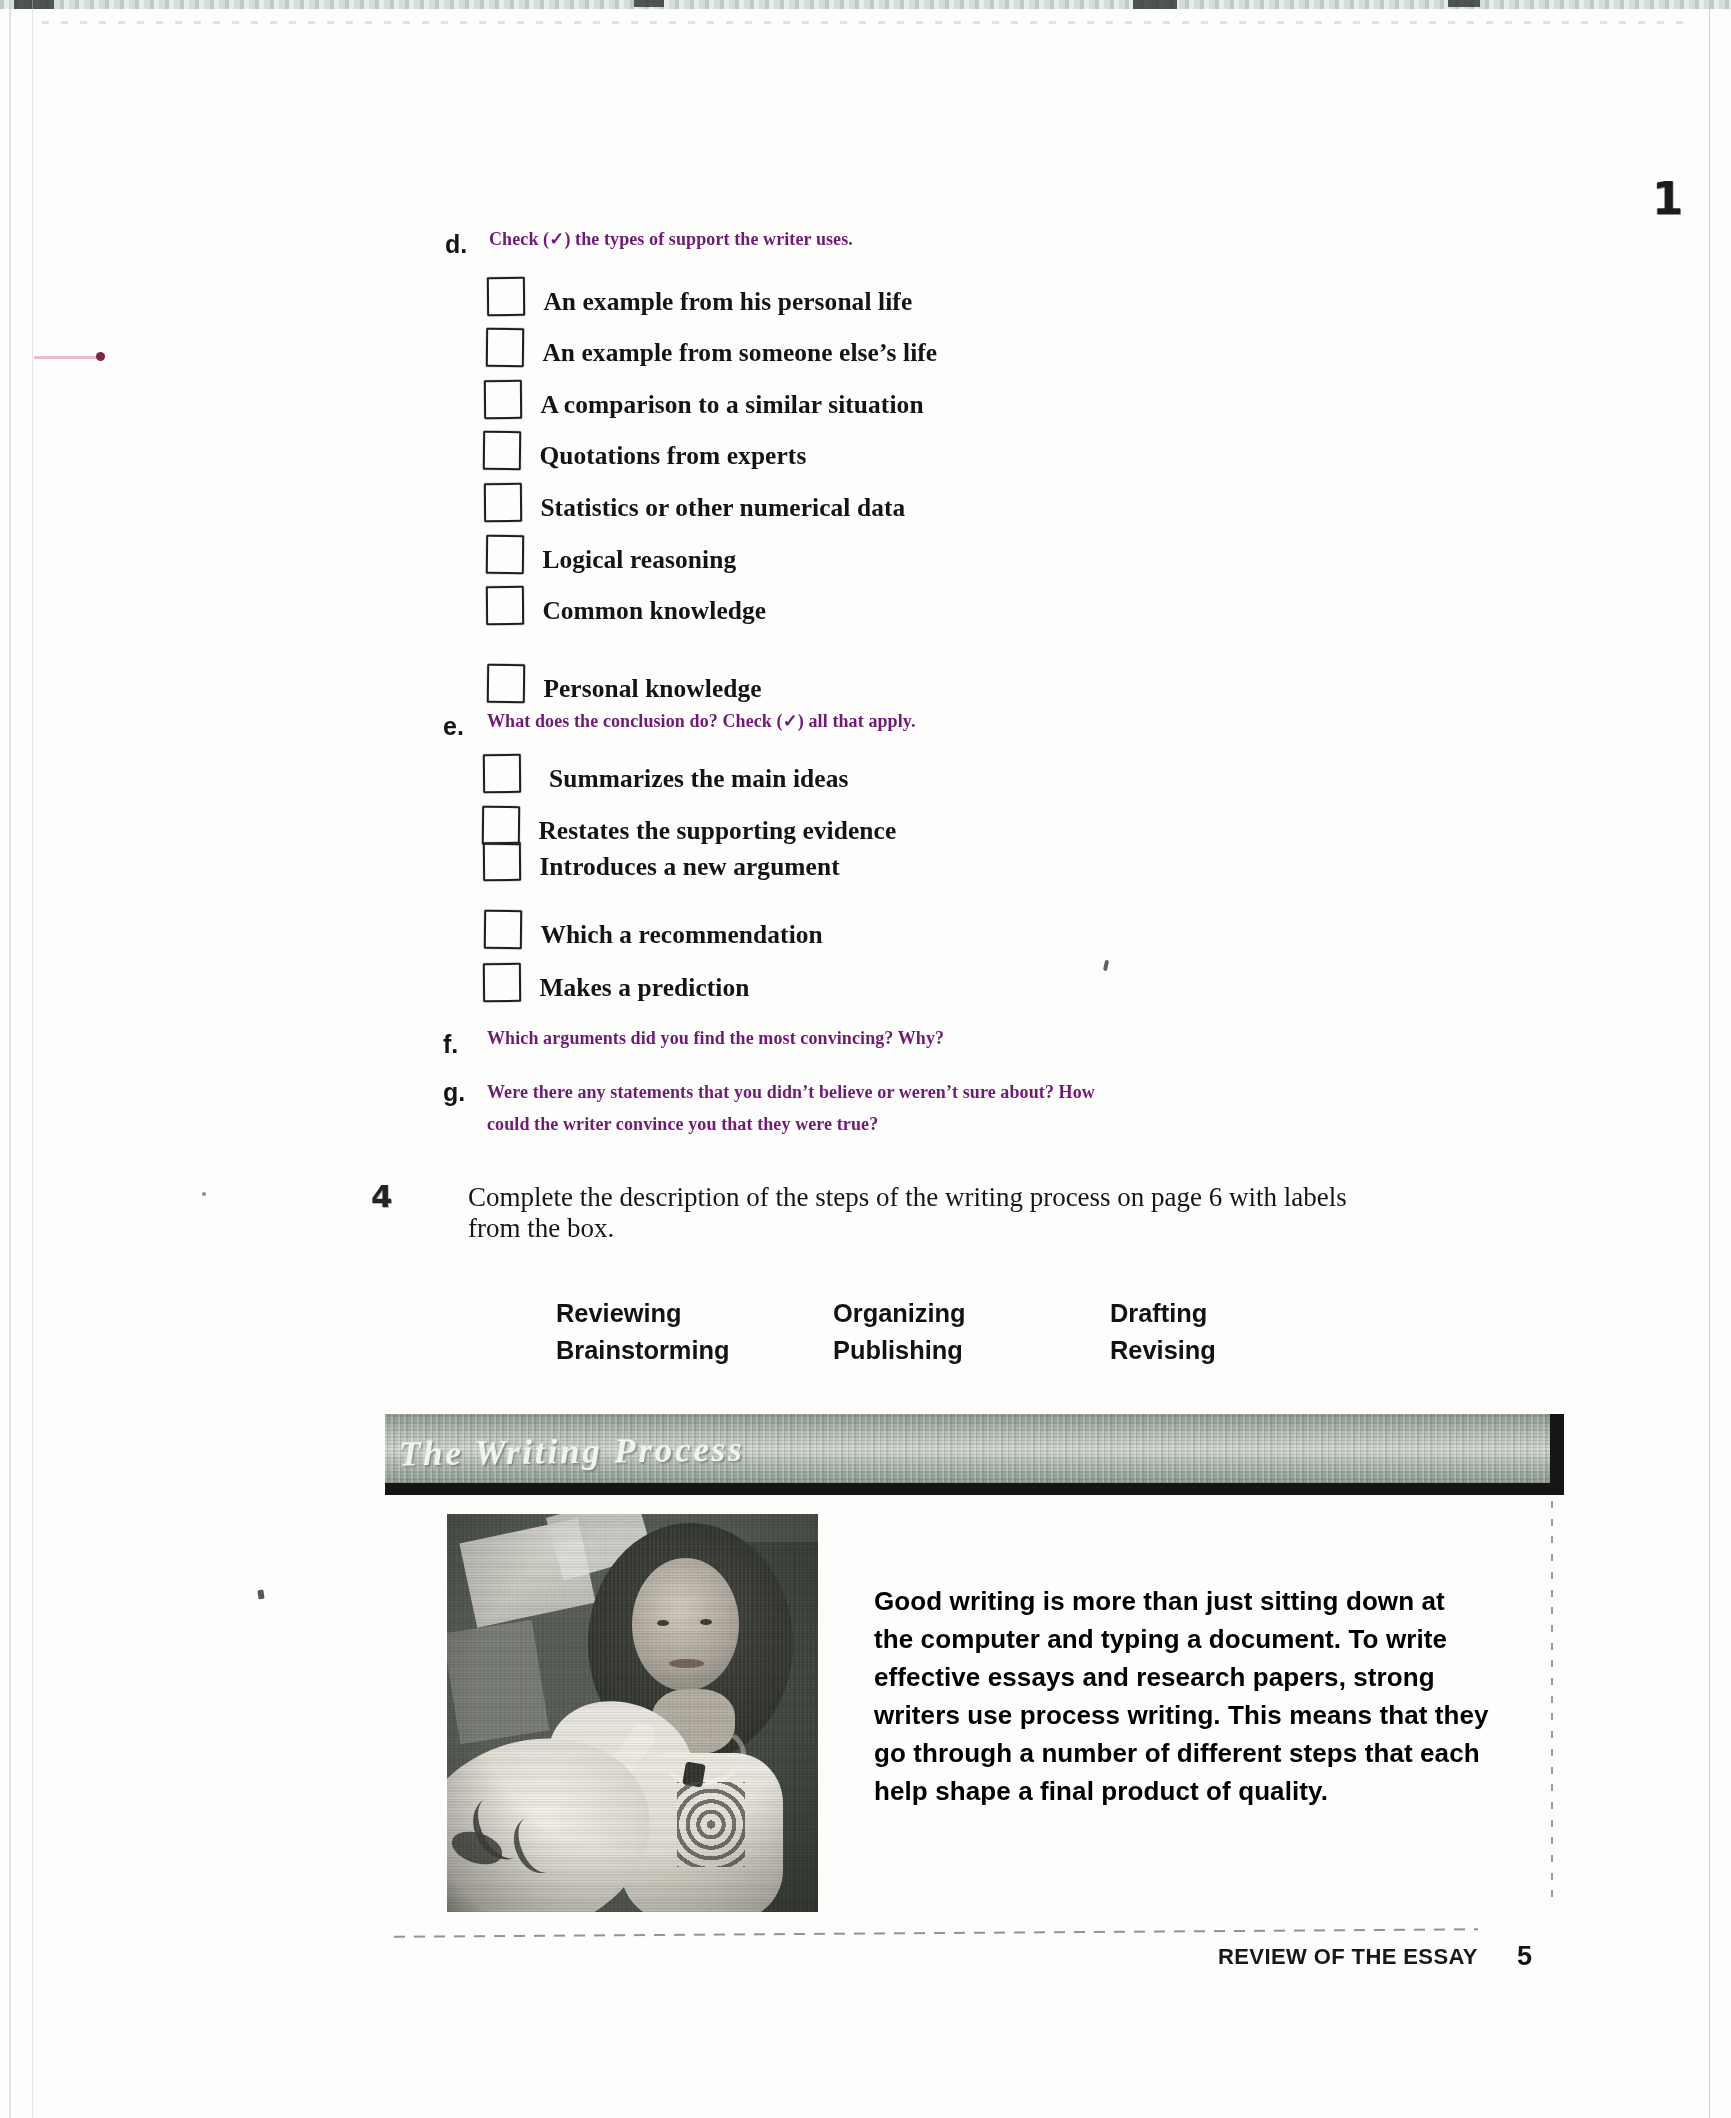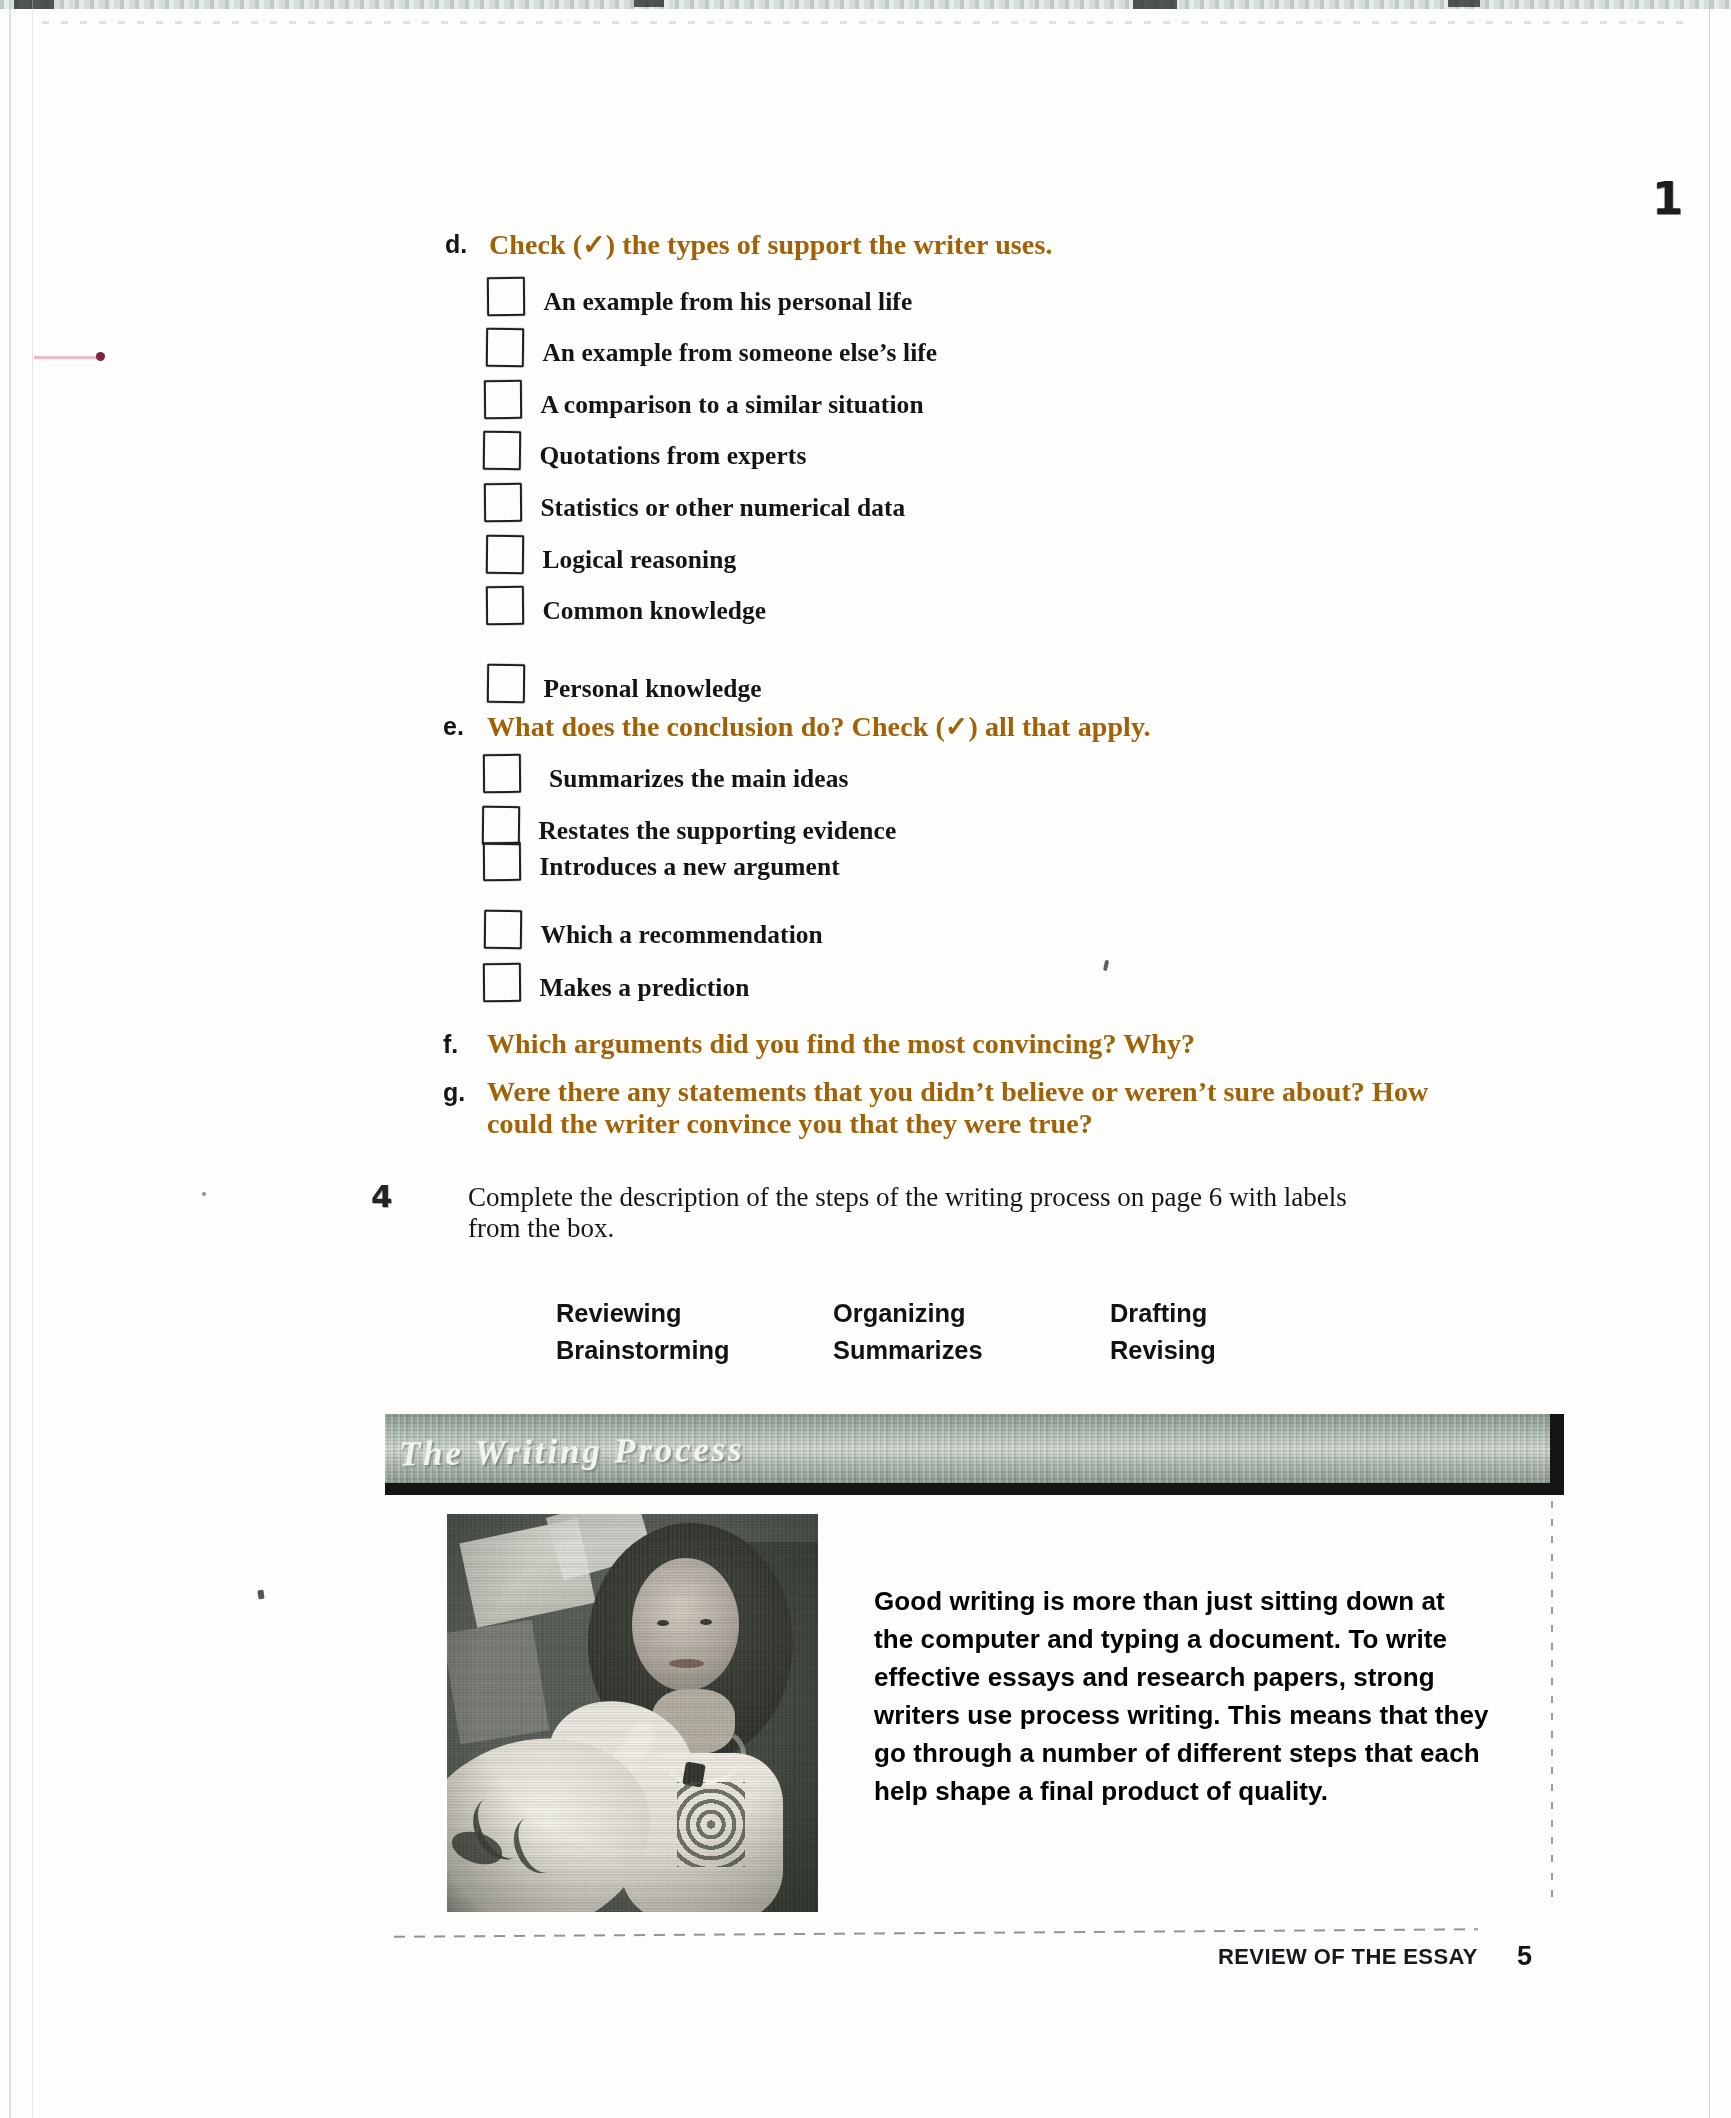--- a/index.html
+++ b/index.html
@@ -34,21 +34,21 @@
     font-family:"DejaVu Sans", sans-serif;font-weight:900;font-size:45px;color:#1b1d1c;
     text-shadow:0.7px 0.7px 0 rgba(90,95,92,.6), -0.7px 1.4px 0.7px rgba(120,125,120,.4);
   }
   
   .q-letter{
     position:absolute;font-family:"Liberation Sans", sans-serif;
     font-weight:bold;font-size:25px;color:#141414;
   }
   .q-text{
     position:absolute;font-family:"Liberation Serif", serif;
-    font-weight:bold;font-size:28px;color:#a16207;letter-spacing:0.1px;
+    font-weight:bold;font-size:18px;color:#701a75;letter-spacing:0.1px;
   }
   .q-text .qline{display:block;line-height:32px;}
   .check-row{position:absolute;display:flex;align-items:flex-end;gap:18.4px;}
   .cbox{
     width:34px;height:35px;border:2.8px solid #1e1e1e;border-radius:1.4px;
     background:transparent;flex:0 0 auto;
     box-shadow:0 0 0 0.7px rgba(30,30,30,.15);
   }
   .check-row:nth-child(odd) .cbox{transform:rotate(.6deg);}
   .check-row:nth-child(even) .cbox{transform:rotate(-.5deg);}
@@ -245,21 +245,21 @@
     <span class="qline">from the box.</span>
   </div>
 
   <div class="word-box">
     <div class="wb-col" style="left:62px;">
       <span class="wb-item">Reviewing</span>
       <span class="wb-item">Brainstorming</span>
     </div>
     <div class="wb-col" style="left:339px;">
       <span class="wb-item">Organizing</span>
-      <span class="wb-item">Summarizes</span>
+      <span class="wb-item">Publishing</span>
     </div>
     <div class="wb-col" style="left:616px;">
       <span class="wb-item">Drafting</span>
       <span class="wb-item">Revising</span>
     </div>
   </div>
 
   <div class="banner">
     <div class="banner-title">The Writing Process</div>
   </div>

